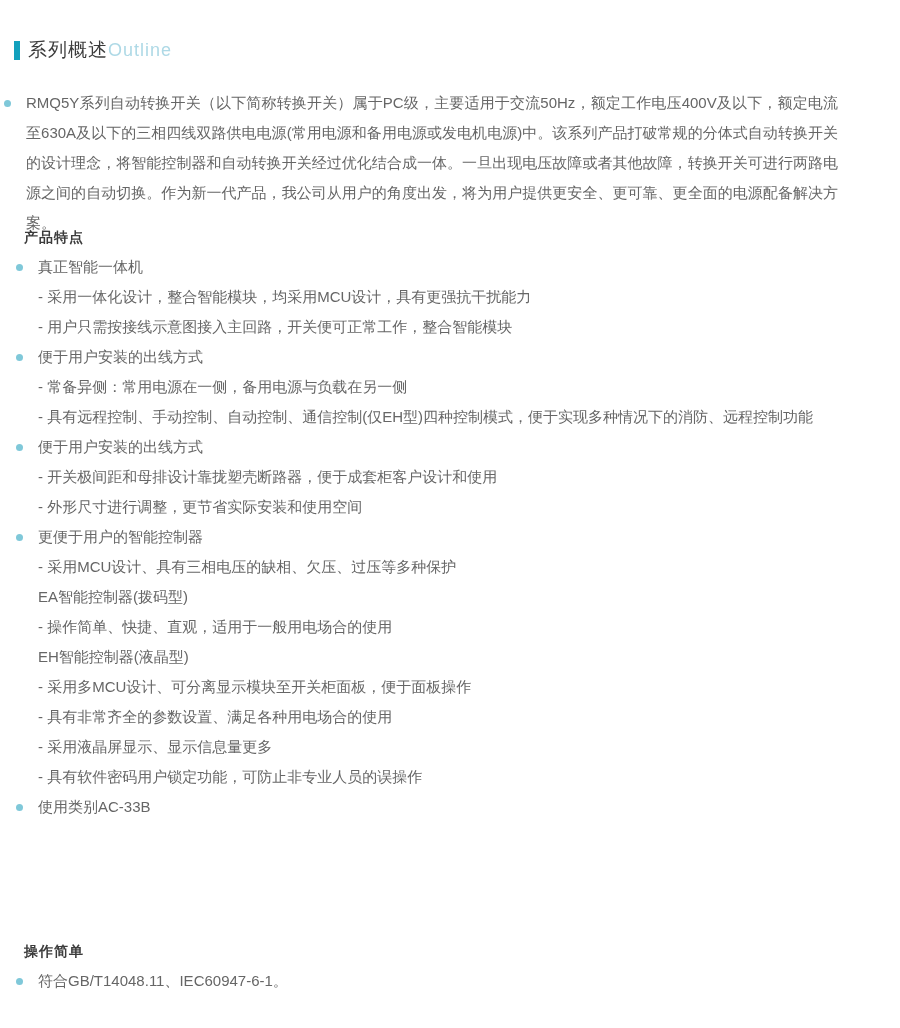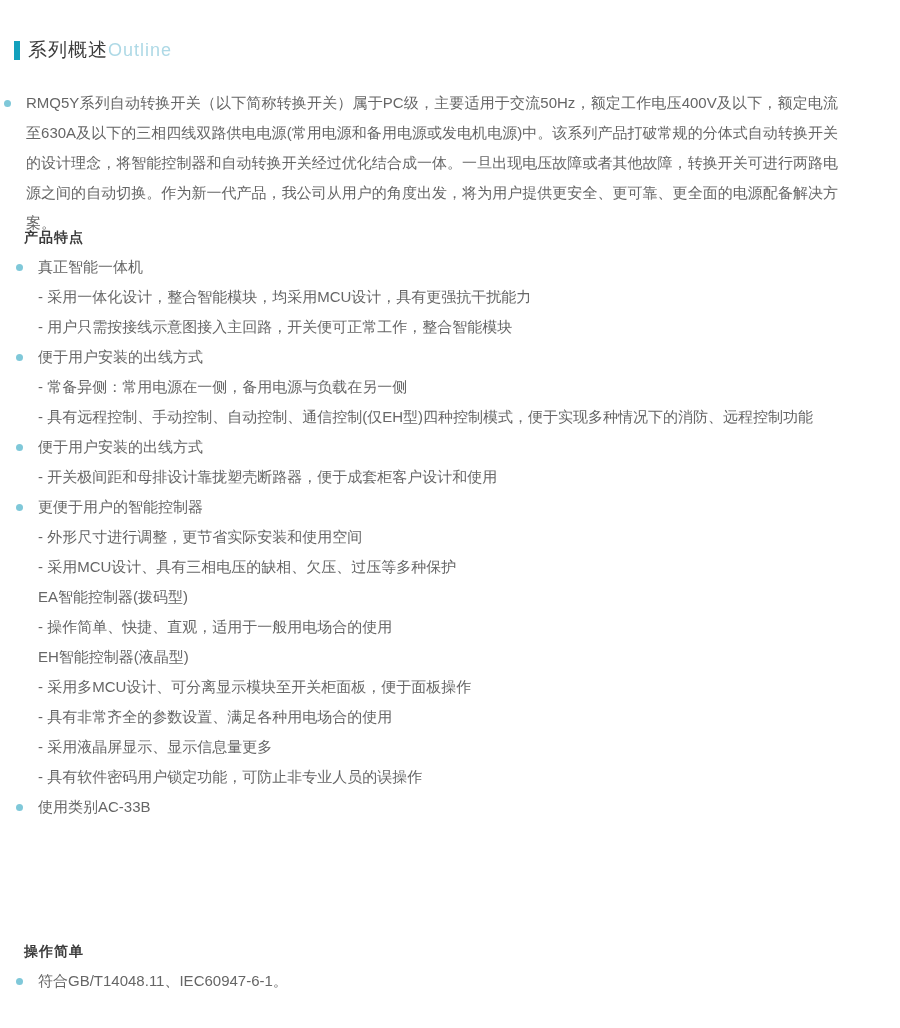--- a/index.html
+++ b/index.html
@@ -150,29 +150,29 @@
       </div>
       <div class="list-row">
         <span class="dot"></span>
         <span class="row-text">便于用户安装的出线方式</span>
       </div>
       <div class="list-row">
         <span class="indent-spacer"></span>
         <span class="row-text">- 开关极间距和母排设计靠拢塑壳断路器，便于成套柜客户设计和使用</span>
       </div>
       <div class="list-row">
+        <span class="indent-spacer"></span>
+        <span class="row-text">- 外形尺寸进行调整，更节省实际安装和使用空间</span>
+      </div>
+      <div class="list-row">
         <span class="dot"></span>
         <span class="row-text">更便于用户的智能控制器</span>
       </div>
       <div class="list-row">
         <span class="indent-spacer"></span>
-        <span class="row-text">- 外形尺寸进行调整，更节省实际安装和使用空间</span>
-      </div>
-      <div class="list-row">
-        <span class="indent-spacer"></span>
         <span class="row-text">- 采用MCU设计、具有三相电压的缺相、欠压、过压等多种保护</span>
       </div>
       <div class="list-row">
         <span class="indent-spacer"></span>
         <span class="row-text">EA智能控制器(拨码型)</span>
       </div>
       <div class="list-row">
         <span class="indent-spacer"></span>
         <span class="row-text">- 操作简单、快捷、直观，适用于一般用电场合的使用</span>
       </div>

